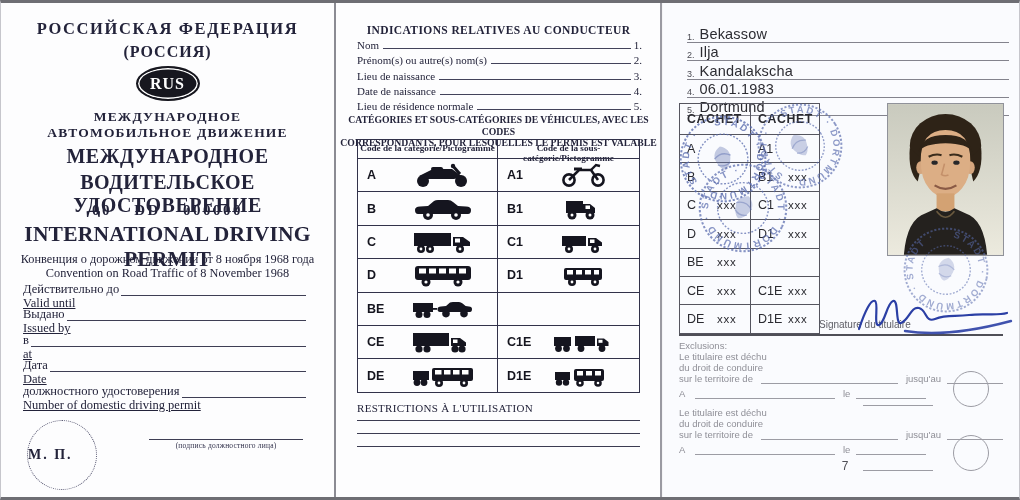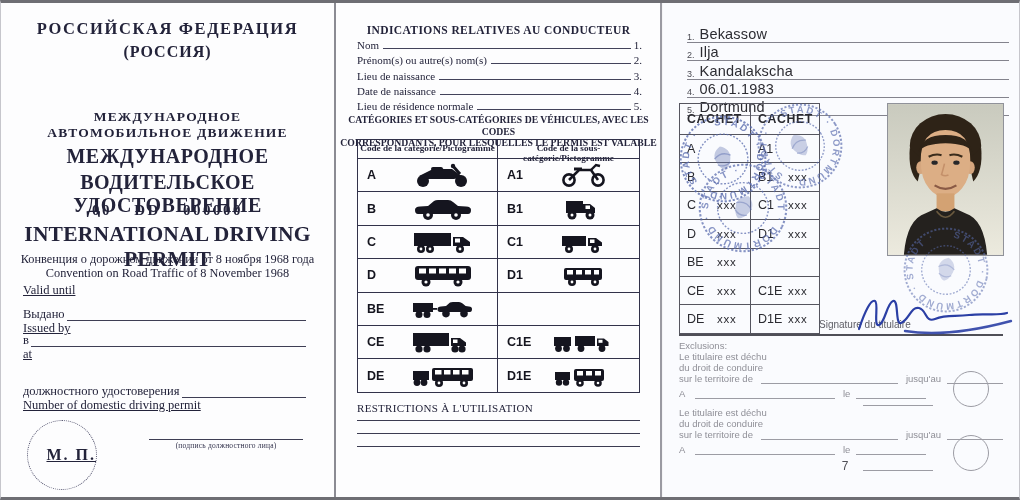--- a/index.html
+++ b/index.html
@@ -30,22 +30,22 @@
   .lp-num{top:199px;font-weight:bold;font-size:15px;letter-spacing:2.5px;word-spacing:16px;}
   .lp-en{top:219px;font-weight:bold;font-size:21.5px;letter-spacing:.2px;}
   .lp-conv1{top:249px;font-size:12.3px;}
   .lp-conv2{top:263px;font-size:12.3px;}
   .lp-fields{position:absolute;left:22px;right:28px;top:280px;height:140px;}
   .lf{position:absolute;left:0;right:0;}
   .lf-row{display:flex;align-items:flex-end;font-size:12.5px;line-height:13px;}
   .lf-line{flex:1;border-bottom:1.2px solid #3e3e54;margin-left:2px;}
   .lf-sub{font-size:12.5px;line-height:14px;text-decoration:underline;}
   .lp-seal{position:absolute;left:26px;top:417px;width:68px;height:68px;border:1.6px dotted #4c4c68;
-           border-radius:50%;display:flex;align-items:center;justify-content:flex-end;
-           font-size:16px;font-weight:bold;letter-spacing:2px;text-decoration:underline;}
+           border-radius:50%;display:flex;align-items:center;justify-content:flex-start;
+           font-size:14px;font-weight:bold;letter-spacing:2px;}
   .lp-sigline{position:absolute;left:148px;top:436px;width:154px;border-top:1.2px solid #3e3e54;text-align:center;}
   .lp-sigcap{font-size:7.5px;color:#30304a;margin-top:1px;letter-spacing:.2px;}
 
   
   .mp-title{position:absolute;top:21px;left:0;right:0;text-align:center;font-weight:bold;font-size:11.5px;letter-spacing:.4px;}
   .mp-fields{position:absolute;left:21px;right:19px;top:33px;}
   .mf{display:flex;align-items:flex-end;height:15.2px;font-size:11px;}
   .mf-line{flex:1;border-bottom:1px solid #42425a;margin:0 3px 2px 4px;}
   .mp-cath{position:absolute;top:111px;left:0;right:0;text-align:center;font-size:9.7px;font-weight:bold;line-height:11.5px;}
   .mp-table{position:absolute;left:21px;top:136px;width:283px;box-sizing:border-box;border:1.3px solid #32324a;
@@ -246,46 +246,60 @@
       <path d="M41 48 q9 -7 18 0 M43 55 q7 5 14 0" stroke="currentColor" stroke-width="1.4" fill="none" opacity=".7"></path>
     </symbol>
   </defs>
 </svg>
 
 <div class="page">
 
   <section class="panel left">
     <div class="lp-center lp-title">РОССИЙСКАЯ ФЕДЕРАЦИЯ</div>
     <div class="lp-center lp-sub">(РОССИЯ)</div>
+    <div class="lp-oval">
+      <span>RUS</span>
+    </div>
     <div class="lp-center lp-move1">МЕЖДУНАРОДНОЕ</div>
     <div class="lp-center lp-move2">АВТОМОБИЛЬНОЕ ДВИЖЕНИЕ</div>
     <div class="lp-center lp-big1">МЕЖДУНАРОДНОЕ</div>
     <div class="lp-center lp-big2">ВОДИТЕЛЬСКОЕ УДОСТОВЕРЕНИЕ</div>
     <div class="lp-center lp-num">00 DD 000000</div>
     <div class="lp-center lp-en">INTERNATIONAL DRIVING PERMIT</div>
     <div class="lp-center lp-conv1">Конвенция о дорожном движении от 8 ноября 1968 года</div>
     <div class="lp-center lp-conv2">Convention on Road Traffic of 8 November 1968</div>
 
     <div class="lp-fields">
       <div class="lf" style="top:0">
+        <div class="lf-row">
+            <span>Действительно до</span>
+            <span class="lf-line"></span>
+          </div>
         <div class="lf-sub">Valid until</div>
       </div>
       <div class="lf" style="top:25px">
         <div class="lf-row">
             <span>Выдано</span>
             <span class="lf-line"></span>
           </div>
         <div class="lf-sub">Issued by</div>
       </div>
       <div class="lf" style="top:51px">
         <div class="lf-row">
             <span>в</span>
             <span class="lf-line"></span>
           </div>
         <div class="lf-sub">at</div>
+      </div>
+      <div class="lf" style="top:76px">
+        <div class="lf-row">
+            <span>Дата</span>
+            <span class="lf-line"></span>
+          </div>
+        <div class="lf-sub">Date</div>
       </div>
       <div class="lf" style="top:102px">
         <div class="lf-row">
             <span>должностного удостоверения</span>
             <span class="lf-line"></span>
           </div>
         <div class="lf-sub">Number of domestic driving permit</div>
       </div>
     </div>
 

